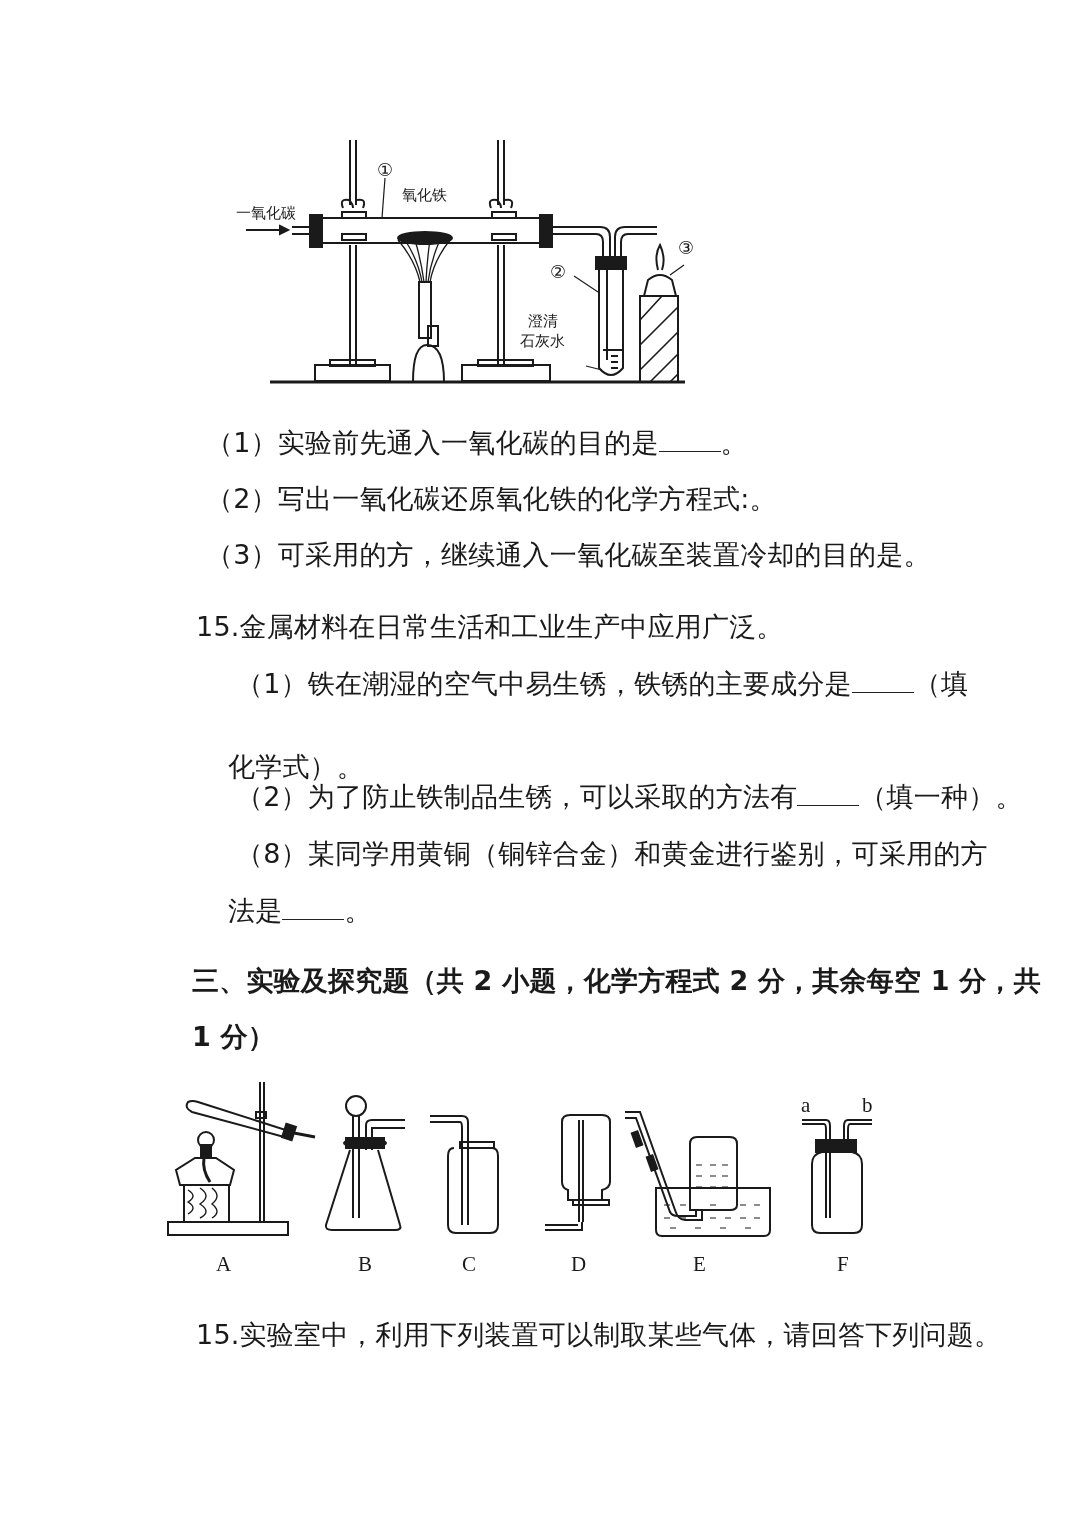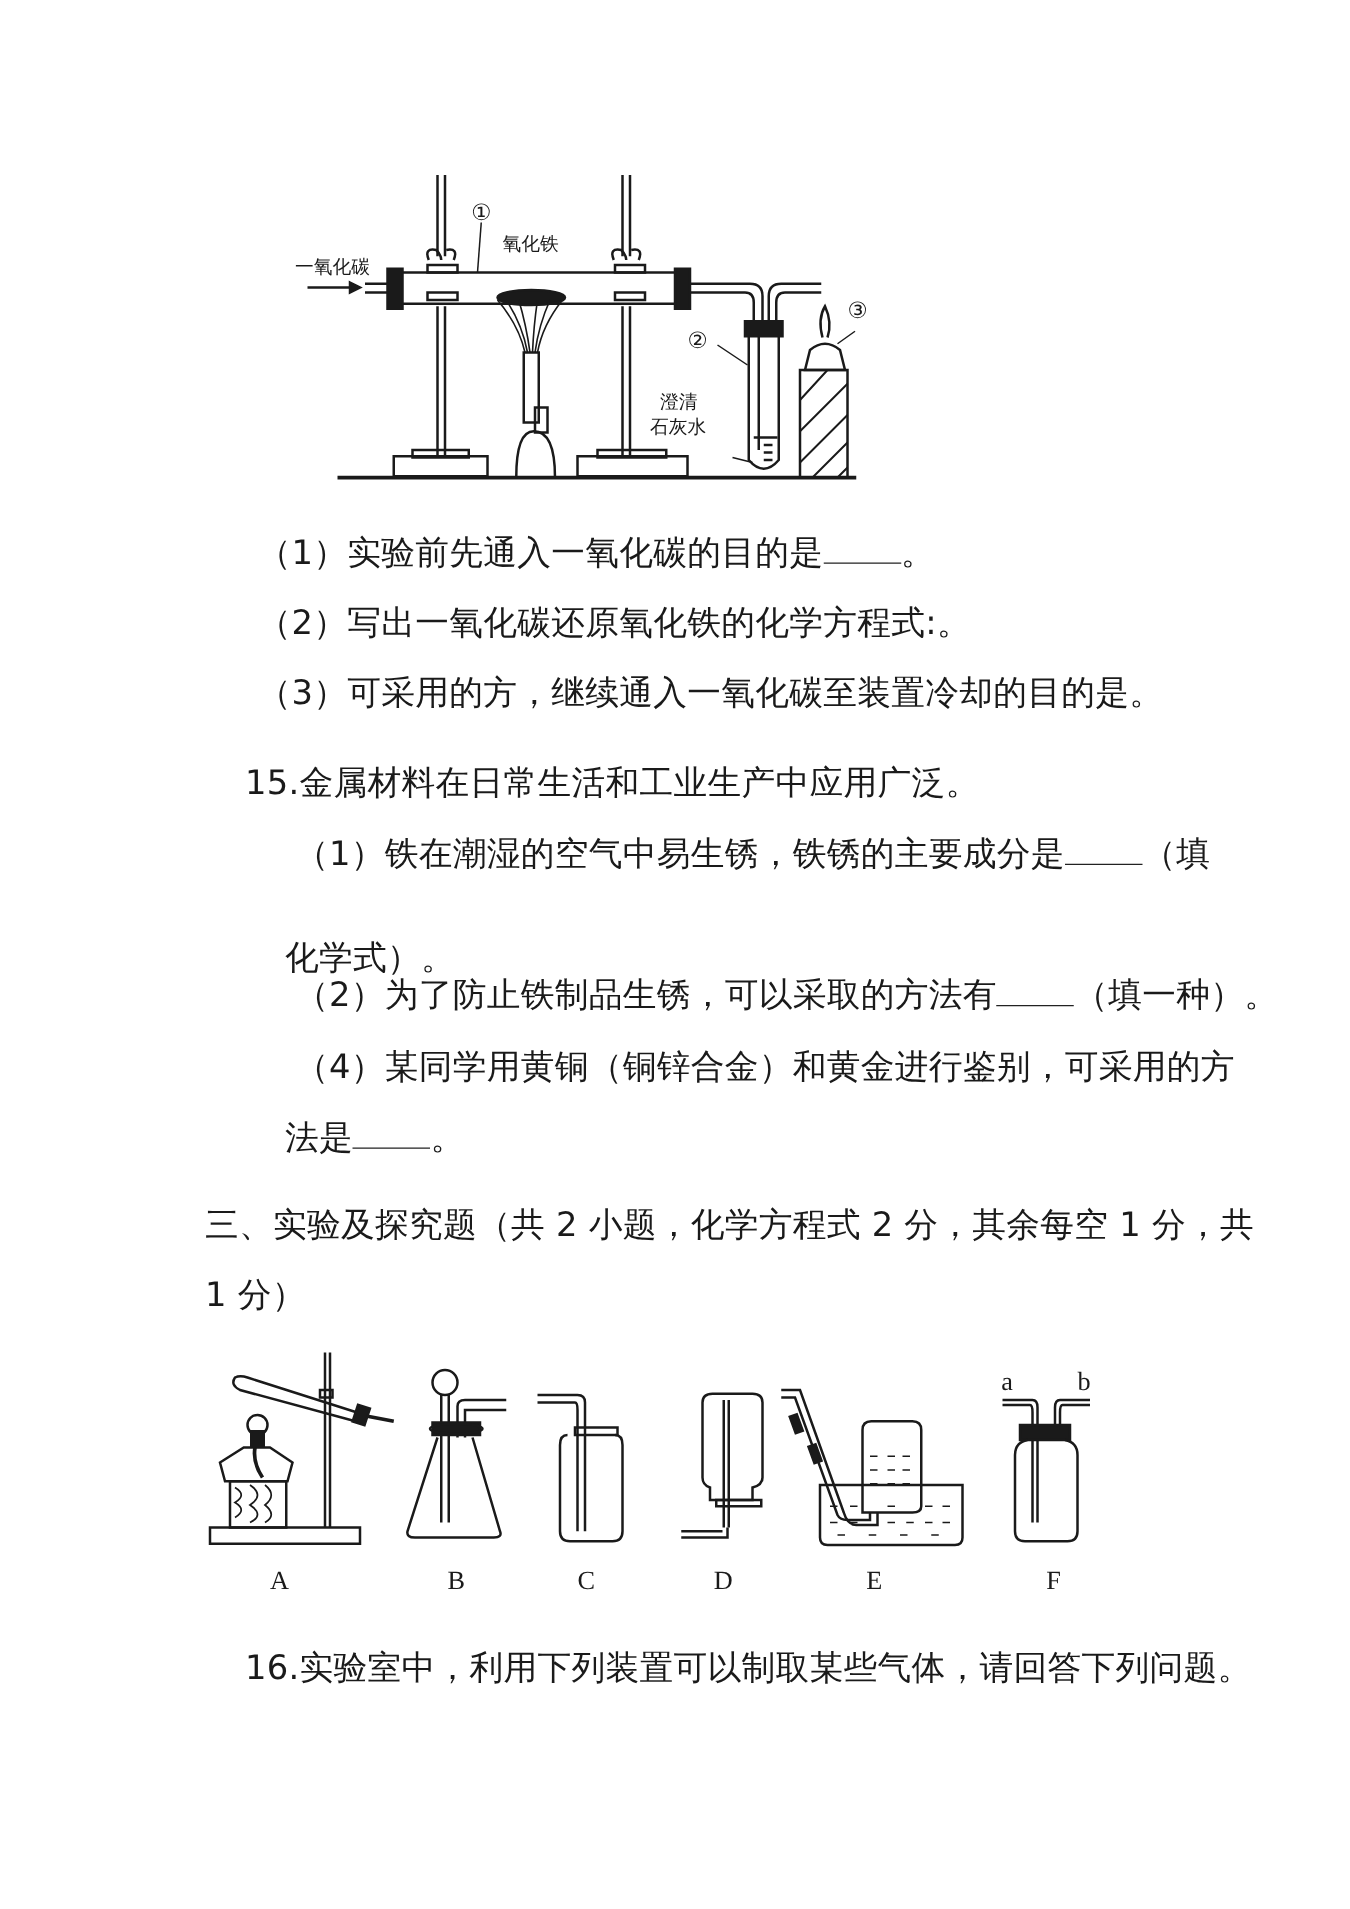--- a/index.html
+++ b/index.html
@@ -1,20 +1,20 @@
 <!DOCTYPE html>
 <html><head>
 <meta charset="utf-8">
 <style>
   html, body { margin:0; padding:0; background:#ffffff; }
   body { width:1080px; height:1527px; position:relative; overflow:hidden;
          font-family:"DejaVu Sans","Liberation Sans",sans-serif; color:#1a1a1a; }
   .abs { position:absolute; }
   .line { position:absolute; font-size:27px; line-height:30px; white-space:nowrap; letter-spacing:0.2px; }
-  .bold { font-weight:normal; }
+  .bold { font-weight:bold;margin-left:28px; }
   .blank { display:inline-block; width:62px; border-bottom:1.5px solid #222; height:20px; vertical-align:baseline; }
   svg text { font-family:"DejaVu Sans",sans-serif; }
   .lbl { font-family:"Liberation Serif","DejaVu Serif",serif; font-size:21px; }
 </style>
 </head>
 <body>
 
 <svg class="abs" style="left:230px;top:130px" width="470" height="270" viewBox="0 0 470 270" stroke="#1a1a1a" fill="none" stroke-width="2">
 
   <line x1="40" y1="252" x2="455" y2="252" stroke-width="3"></line>
@@ -102,21 +102,21 @@
 </div>
 
 <div class="line" style="left:196px;top:612px">15.金属材料在日常生活和工业生产中应用广泛。</div>
 <div class="line" style="left:236px;top:669px">
   <span>（1）铁在潮湿的空气中易生锈，铁锈的主要成分是</span><span class="blank"></span><span>（填</span>
 </div>
 <div class="line" style="left:228px;top:752px">化学式）。</div>
 <div class="line" style="left:236px;top:782px">
   <span>（2）为了防止铁制品生锈，可以采取的方法有</span><span class="blank"></span><span>（填一种）。</span>
 </div>
-<div class="line" style="left:236px;top:839px">（4）某同学用黄铜（铜锌合金）和黄金进行鉴别，可采用的方</div>
+<div class="line" style="left:236px;top:839px">（8）某同学用黄铜（铜锌合金）和黄金进行鉴别，可采用的方</div>
 <div class="line" style="left:228px;top:896px">
   <span>法是</span><span class="blank"></span><span>。</span>
 </div>
 
 <div class="line bold" style="left:164px;top:966px">三、实验及探究题（共 2 小题，化学方程式 2 分，其余每空 1 分，共</div>
 <div class="line bold" style="left:164px;top:1022px">1 分）</div>
 
 <svg class="abs" style="left:150px;top:1070px" width="760" height="215" viewBox="0 0 760 215" stroke="#1a1a1a" fill="none" stroke-width="2">
 
   <g>
@@ -183,13 +183,13 @@
   </g>
 
   <text x="66" y="201" class="lbl" fill="#1a1a1a" stroke="none">A</text>
   <text x="208" y="201" class="lbl" fill="#1a1a1a" stroke="none">B</text>
   <text x="312" y="201" class="lbl" fill="#1a1a1a" stroke="none">C</text>
   <text x="421" y="201" class="lbl" fill="#1a1a1a" stroke="none">D</text>
   <text x="543" y="201" class="lbl" fill="#1a1a1a" stroke="none">E</text>
   <text x="687" y="201" class="lbl" fill="#1a1a1a" stroke="none">F</text>
 </svg>
 
-<div class="line" style="left:196px;top:1320px">16.实验室中，利用下列装置可以制取某些气体，请回答下列问题。</div>
+<div class="line" style="left:196px;top:1320px">15.实验室中，利用下列装置可以制取某些气体，请回答下列问题。</div>
 
 </body></html>

